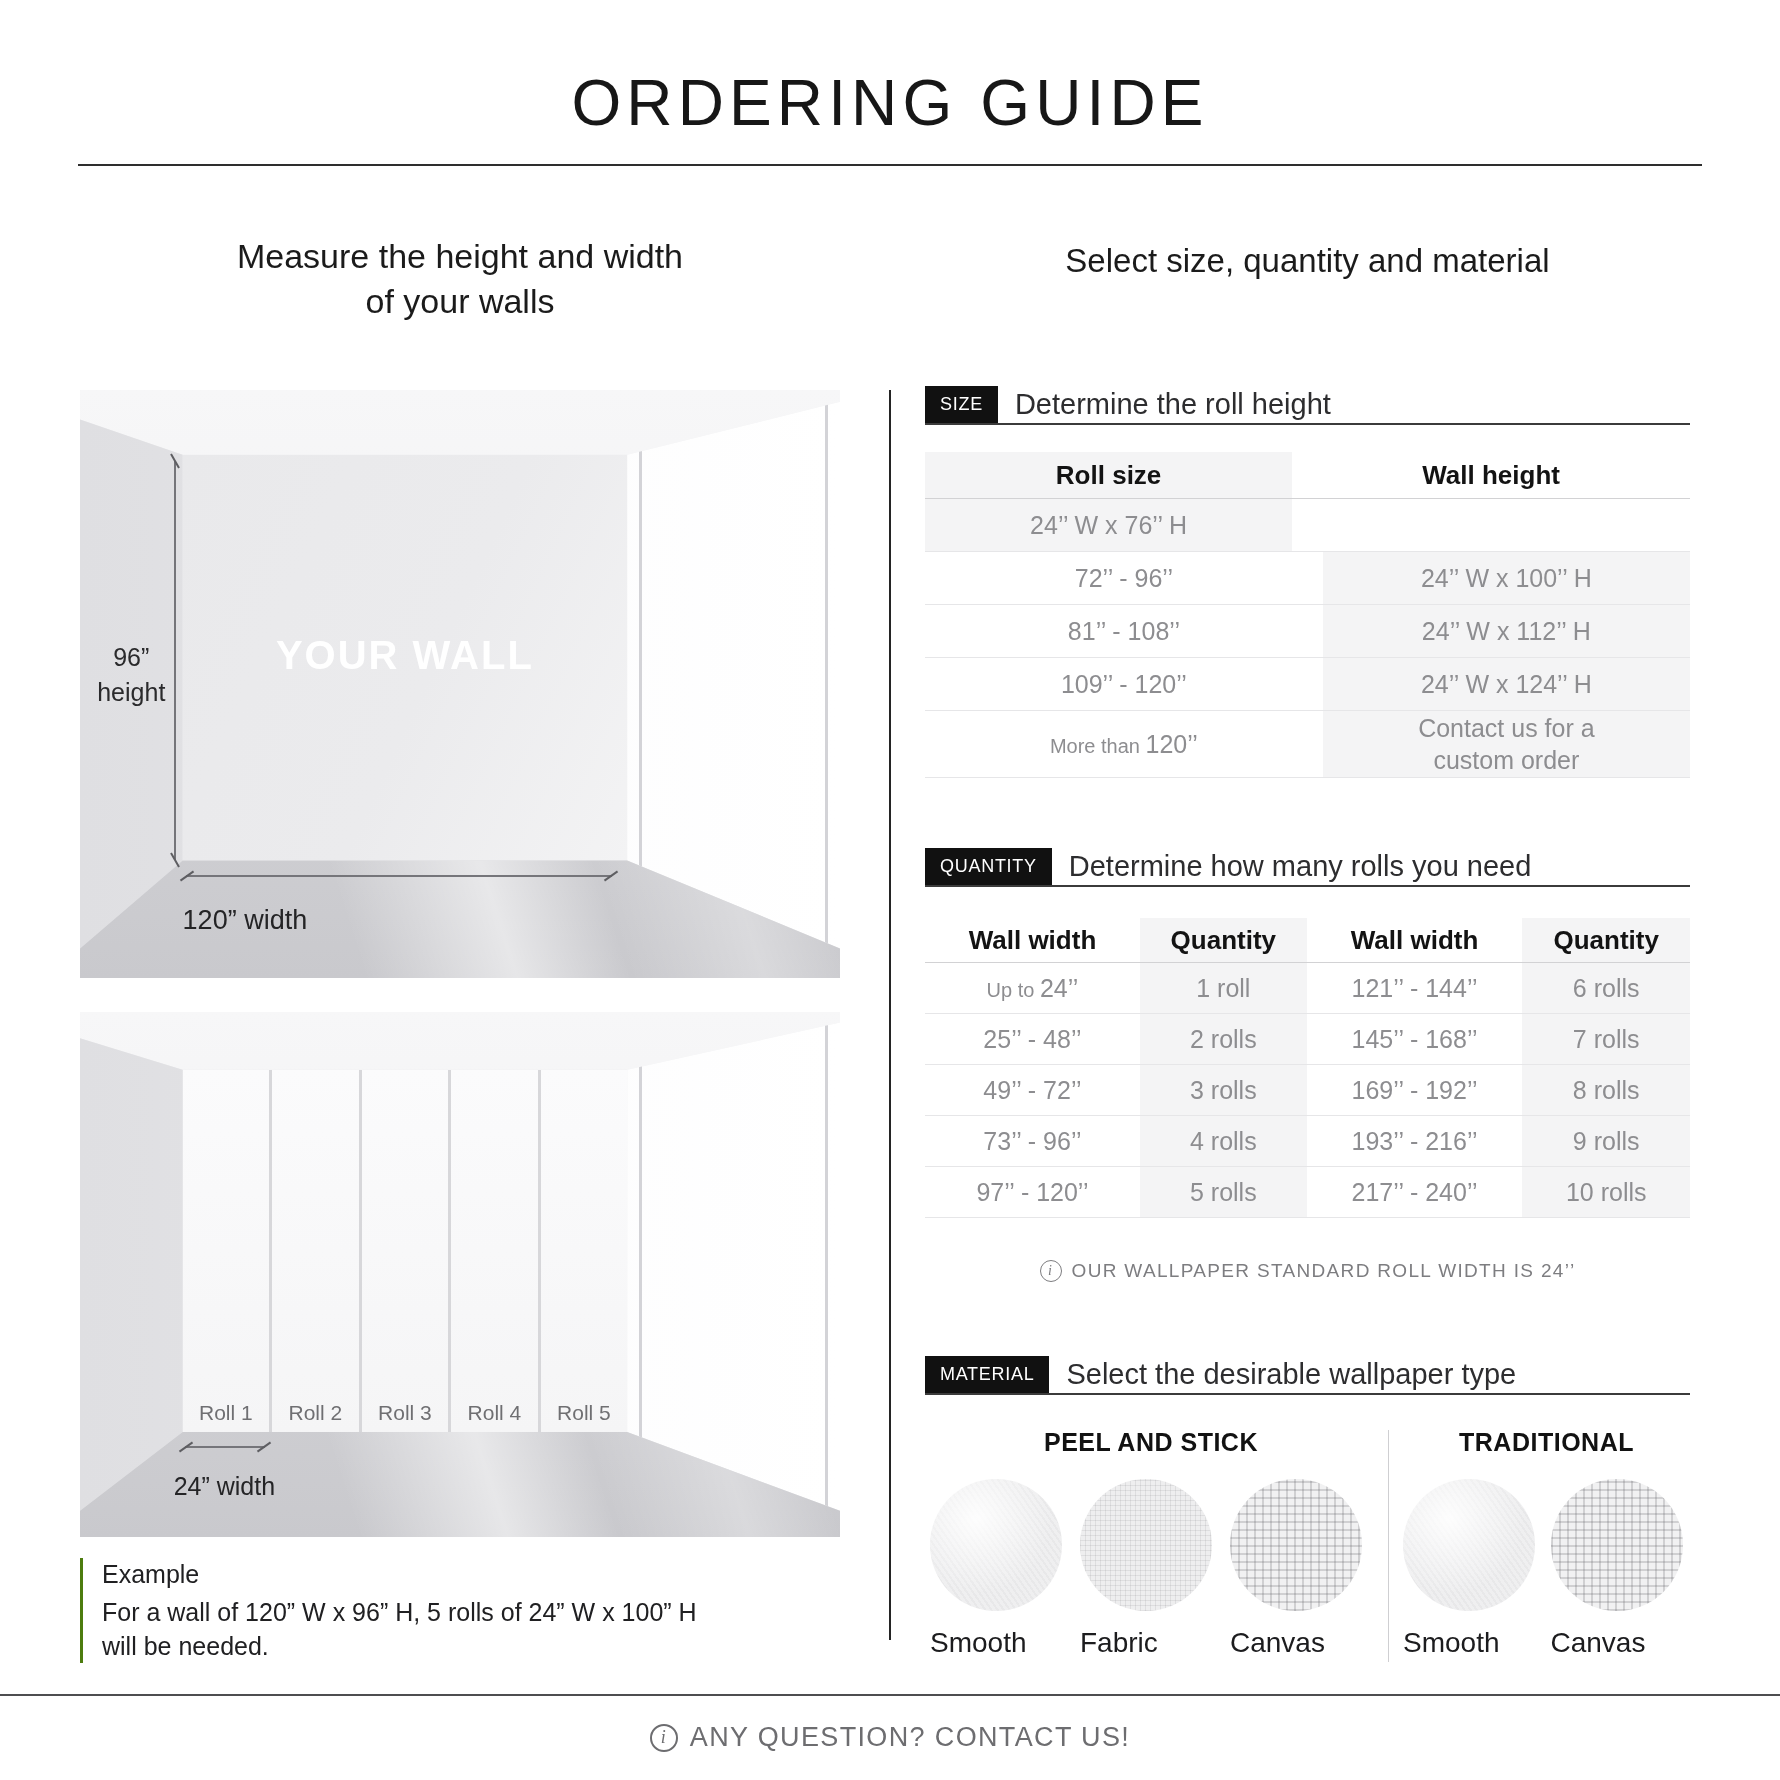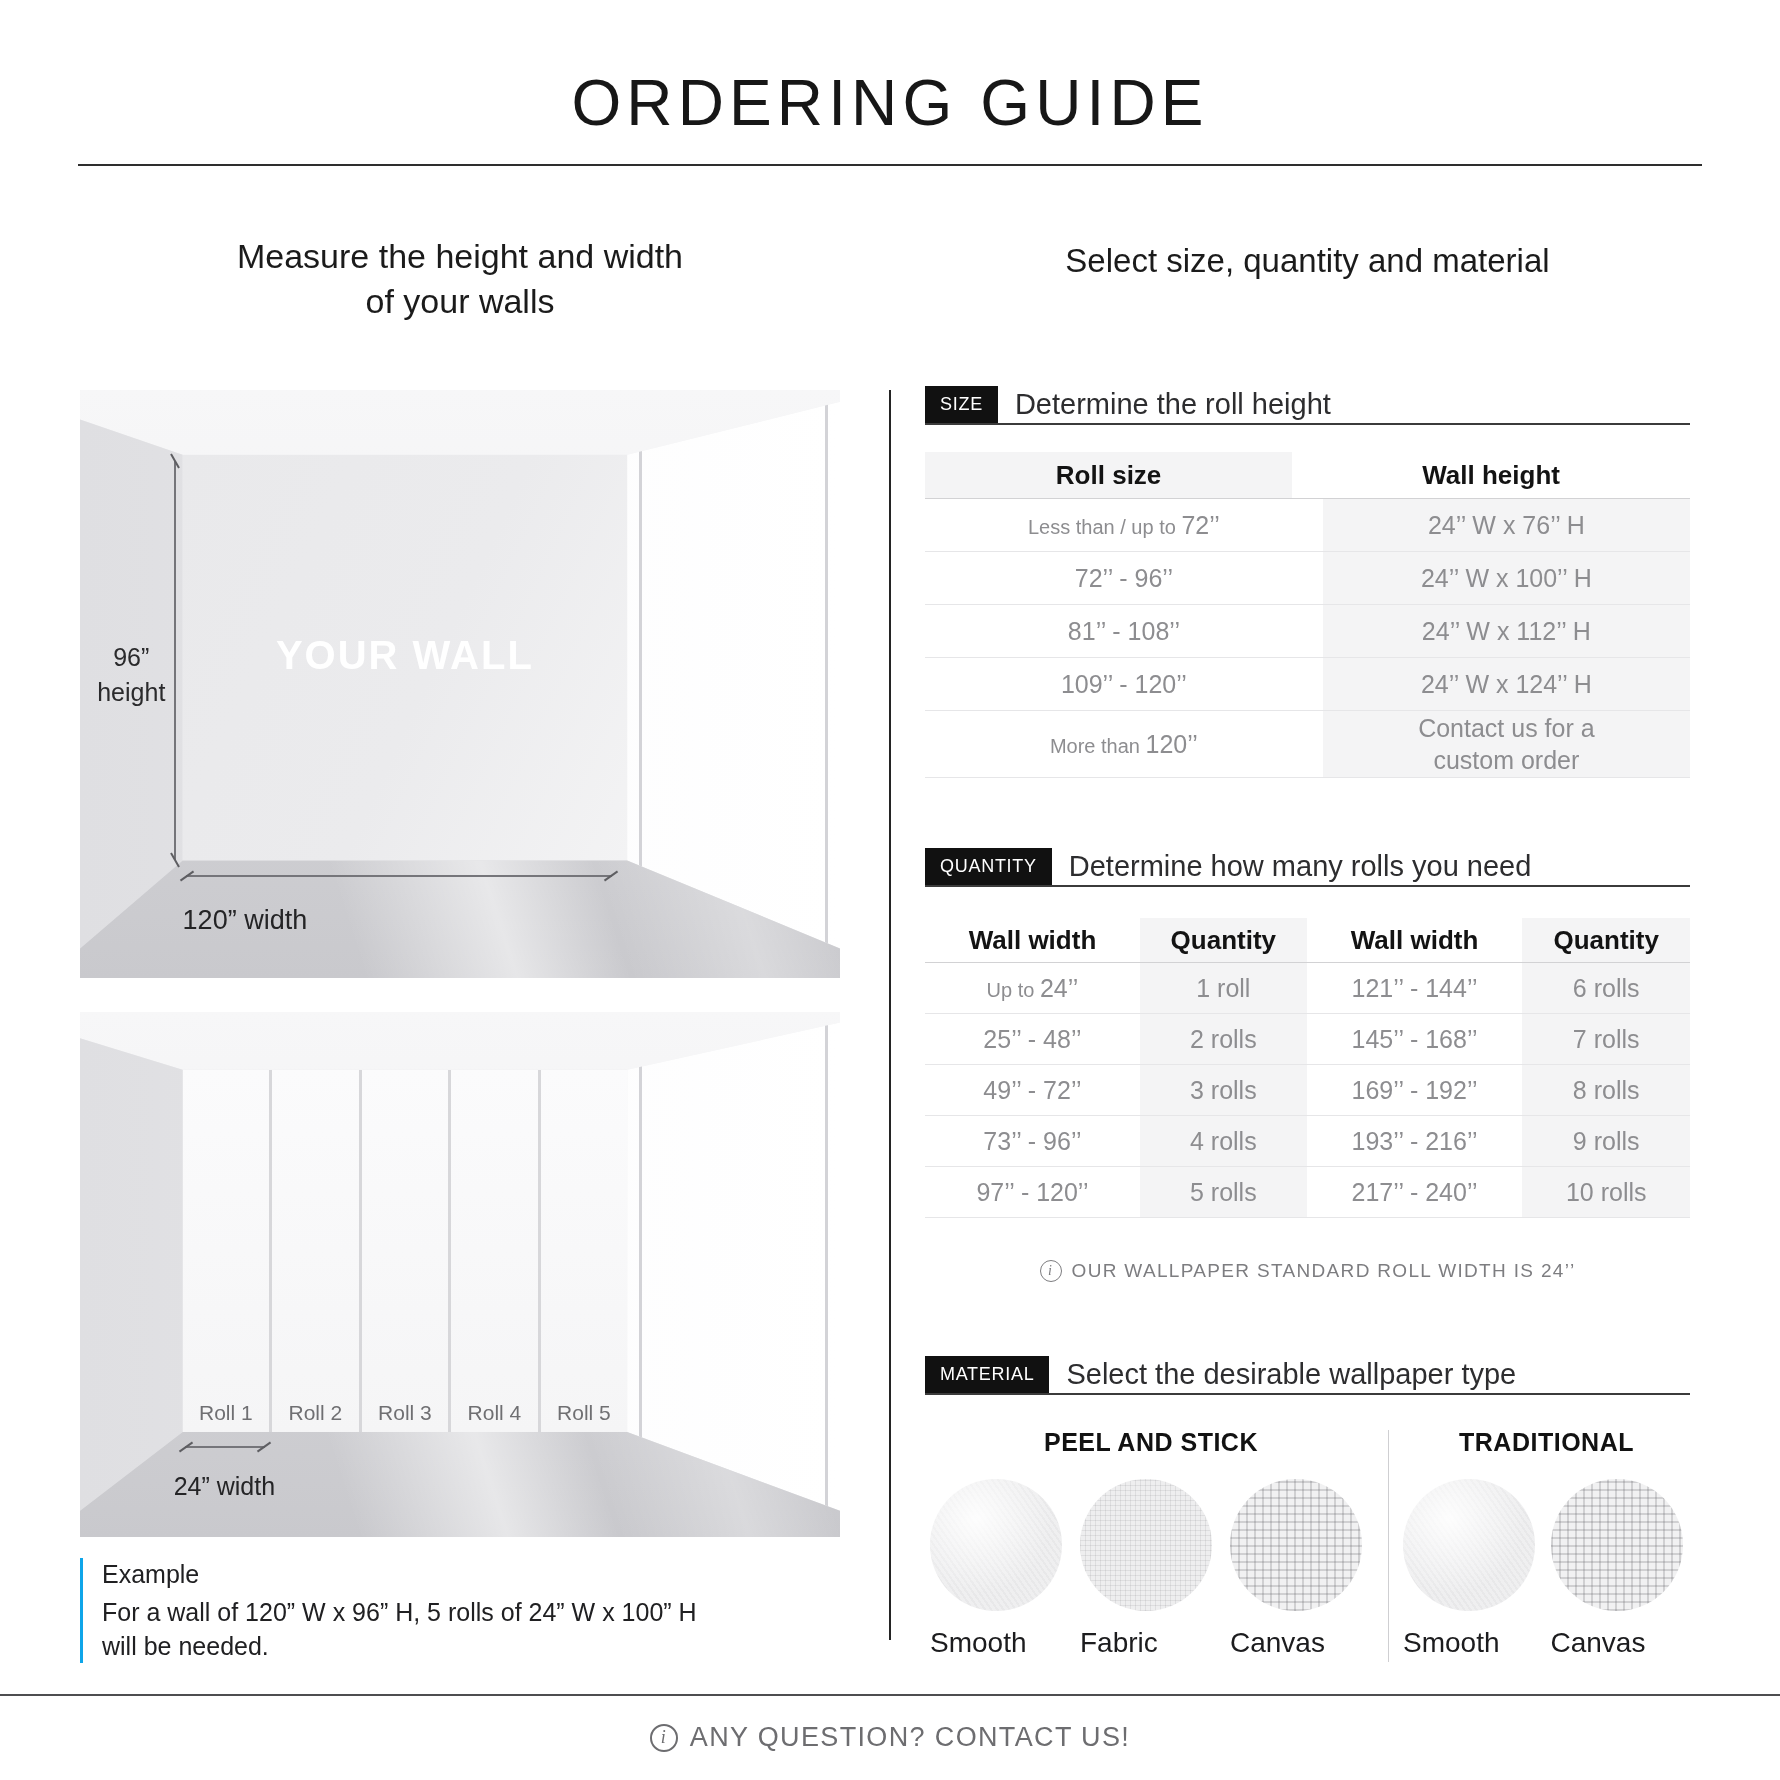--- a/index.html
+++ b/index.html
@@ -48,21 +48,21 @@
   .label-height{position:absolute;left:1%;top:42.5%;width:11.5%;text-align:center;
                 font-size:25px;line-height:1.4;color:#2a2a2c;}
   .label-w1{position:absolute;left:13.5%;top:87.5%;width:58%;font-size:27px;color:#242426;}
   .panels{position:absolute;left:13.5%;top:11%;width:58.5%;height:69%;display:flex;gap:3px;background:#d7d7da;}
   .panel{flex:1;position:relative;background:linear-gradient(180deg,#fbfbfc 0%,#f5f5f6 100%);}
   .panel-label{position:absolute;bottom:7px;left:0;width:100%;text-align:center;font-size:21px;color:#6f6f72;}
   #mh2{left:13.8%;top:82.6%;width:10.6%;}
   .label-w2{position:absolute;left:6%;top:87.6%;width:26%;text-align:center;font-size:25px;color:#242426;}
 
   
-  .example{position:absolute;left:80px;top:1558px;width:700px;border-left:3px solid #0ea5e9;
+  .example{position:absolute;left:80px;top:1558px;width:700px;border-left:3px solid #4d7c0f;
            padding-left:19px;font-size:25px;line-height:1.33;color:#202022;}
   .example .ex-title{margin-bottom:5px;}
 
   
   .divider-vert{position:absolute;left:889px;top:390px;width:2px;height:1250px;background:#242424;}
   .sec{position:absolute;left:925px;width:765px;}
   .sec-head{display:flex;align-items:stretch;border-bottom:2px solid #3b3b3b;}
   .badge{background:#111111;color:#ffffff;font-size:18px;letter-spacing:.04em;padding:8px 15px;}
   .sec-title{font-size:29px;color:#2d2d2f;margin-left:17px;align-self:center;}
   #sec-size{top:386px;} #sec-qty{top:848px;} #sec-mat{top:1356px;}
@@ -186,23 +186,20 @@
       <span class="sec-title">Determine the roll height</span>
     </div>
   </div>
 
   <div class="table" id="size-table">
     <div class="trow head">
       <div class="tc st-c2 graycol">Roll size</div>
       <div class="tc st-c1">Wall height</div>
     </div>
     <div class="trow body">
-      <div class="tc st-c1">
-          <span><span class="pre">Less than / up to </span><span>72’’</span></span>
-        </div>
       <div class="tc st-c2 graycol">24’’ W x 76’’ H</div>
     </div>
     <div class="trow body">
       <div class="tc st-c1">
           <span><span class="pre"></span><span>72’’ - 96’’</span></span>
         </div>
       <div class="tc st-c2 graycol">24’’ W x 100’’ H</div>
     </div>
     <div class="trow body">
       <div class="tc st-c1">

